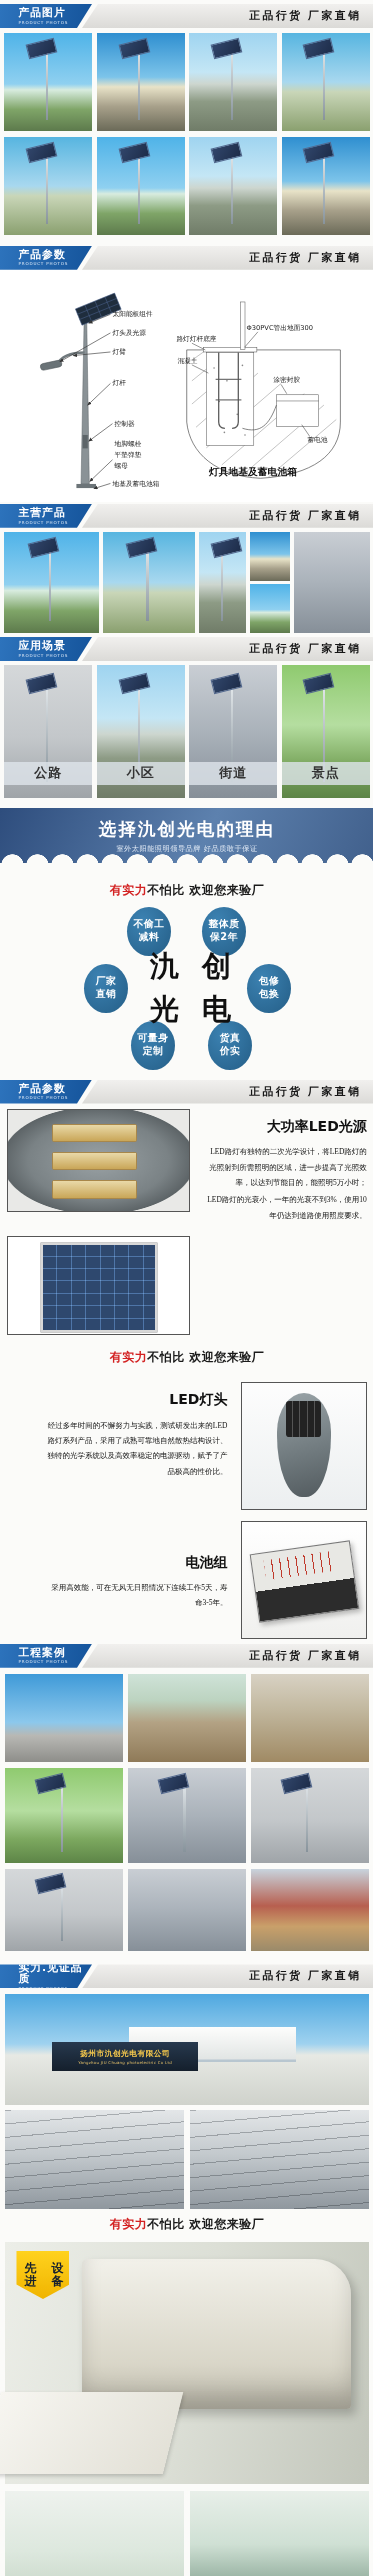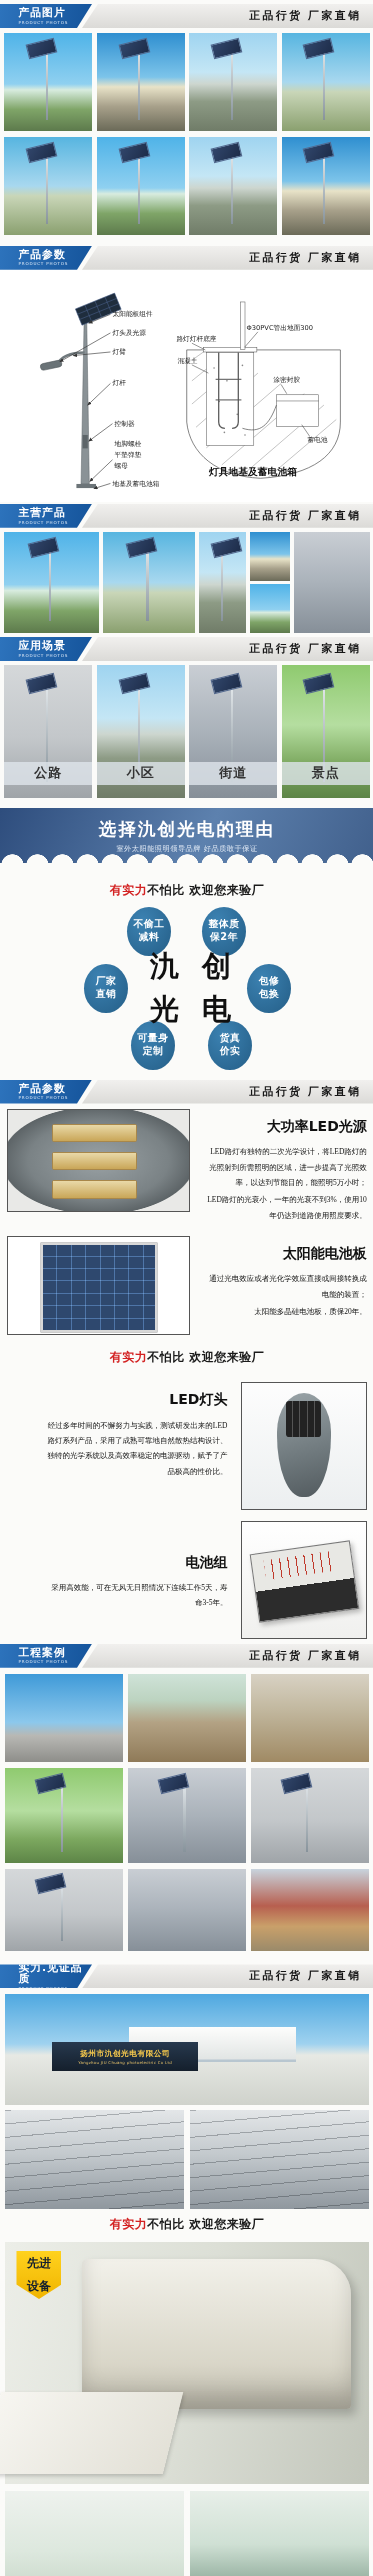--- a/index.html
+++ b/index.html
@@ -80,21 +80,21 @@
   .fact-big{height:111px;margin:5.2px;position:relative;background:linear-gradient(180deg,#4fa8e0 0%,#9fd2ef 45%,#e7e9e4 55%,#cfd2cb 100%);}
   .fact-big .bldg{position:absolute;left:34%;top:30%;width:46%;height:32%;background:linear-gradient(#fdfdfc,#dfe3e2);box-shadow:inset 0 -2.6px 0 #b8c6d0;}
   .fact-big .sign{position:absolute;left:13%;top:44%;width:40%;height:26%;background:linear-gradient(#27394e,#141f2c);display:flex;flex-direction:column;align-items:center;justify-content:center;gap:1.5px;}
   .fact-big .sc{color:#f5c84c;font-size:7.7px;font-weight:bold;letter-spacing:0.5px;font-family:Liberation Serif, serif;}
   .fact-big .se{color:#e8c36a;font-size:3.9px;letter-spacing:0.3px;}
   .duo{display:grid;grid-template-columns:1fr 1fr;gap:5.2px;margin:4.1px 5.2px 0;}
   .duo .ph{height:99px;}
   .equip{height:242px;margin:4.1px 5.2px 0;position:relative;background:linear-gradient(105deg,#eceee8 0%,#dcdfd6 50%,#c2c6bb 100%);}
   .equip .machine{position:absolute;right:5%;top:7%;width:74%;height:62%;background:linear-gradient(180deg,#f2f1ea,#d9d6c8 70%,#b9b6a8);border-radius:5.2px 36px 4.1px 4.1px;box-shadow:inset 0 -15.5px 20.6px rgba(0,0,0,.15),4.1px 5.2px 9.3px rgba(0,0,0,.2);}
   .equip .table{position:absolute;left:-4%;bottom:4%;width:50%;height:34%;background:linear-gradient(120deg,#f7f6f1,#e2e0d6);transform:skewX(-14deg);box-shadow:1px 2.1px 4.1px rgba(0,0,0,.2);}
-  .badge{position:absolute;left:11.3px;top:9.3px;width:45px;height:48px;background:linear-gradient(#ffd21e,#f0b400);clip-path:polygon(0 0,100% 0,100% 70%,50% 100%,0 70%);display:flex;flex-direction:column;align-items:center;justify-content:center;gap:9px;font-size:12px;font-weight:bold;color:#15202e;line-height:1.1;z-index:2;}
+  .badge{position:absolute;left:11.3px;top:9.3px;width:45px;height:48px;background:linear-gradient(#ffd21e,#f0b400);clip-path:polygon(0 0,100% 0,100% 70%,50% 100%,0 70%);display:flex;flex-direction:row;align-items:center;justify-content:center;gap:9px;font-size:12px;font-weight:bold;color:#15202e;line-height:1.1;z-index:2;padding-left:8px;}
   .duo2{display:grid;grid-template-columns:1fr 1fr;gap:5.2px;margin:7.2px 5.2px 0;}
   .duo2 .ph{height:133px;}
   .dlabel{font-size:13px;fill:#222;}
 </style>
 </head>
 <body>
 
 <div class="page">
 
   <div class="sec" style="margin-top:4.1px">
@@ -293,25 +293,20 @@
       <div class="ctitle">大功率LED光源</div>
       <p class="cp">LED路灯有独特的二次光学设计，将LED路灯的光照射到所需照明的区域，进一步提高了光照效率，以达到节能目的，能照明5万小时；</p>
       <p class="cp">LED路灯的光衰小，一年的光衰不到3%，使用10年仍达到道路使用照度要求。</p>
     </div>
   </div>
 
   <div class="comp">
     <div class="cimg ci-sol">
         <i></i>
       </div>
-    <div class="ctxt">
-      <div class="ctitle">太阳能电池板</div>
-      <p class="cp">通过光电效应或者光化学效应直接或间接转换成电能的装置；</p>
-      <p class="cp">太阳能多晶硅电池板，质保20年。</p>
-    </div>
   </div>
 
   <div class="slogan sl2"><b>有实力</b><span>不怕比 欢迎您来验厂</span></div>
 
   <div class="comp" style="margin-top:6.2px;padding-left:46px">
     <div class="ctxt" style="order:1">
       <div class="ctitle">LED灯头</div>
       <p class="cp">经过多年时间的不懈努力与实践，测试研发出来的LED路灯系列产品，采用了成熟可靠地自然散热结构设计、独特的光学系统以及高效率稳定的电源驱动，赋予了产品极高的性价比。</p>
     </div>
     <div class="cimg ci-head" style="order:2">

